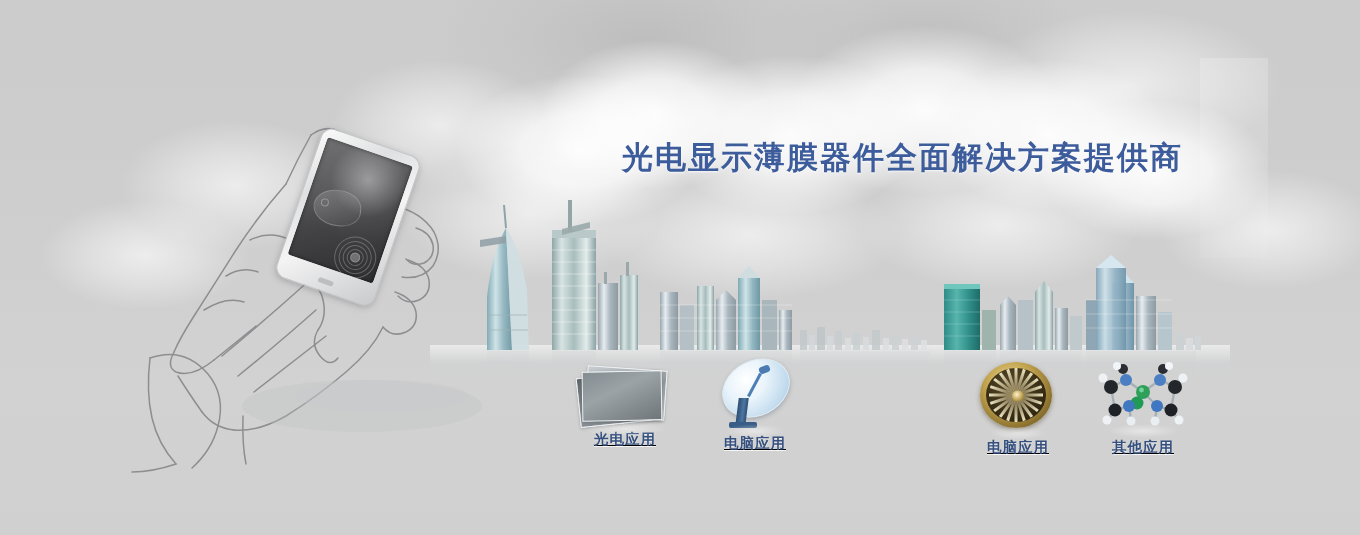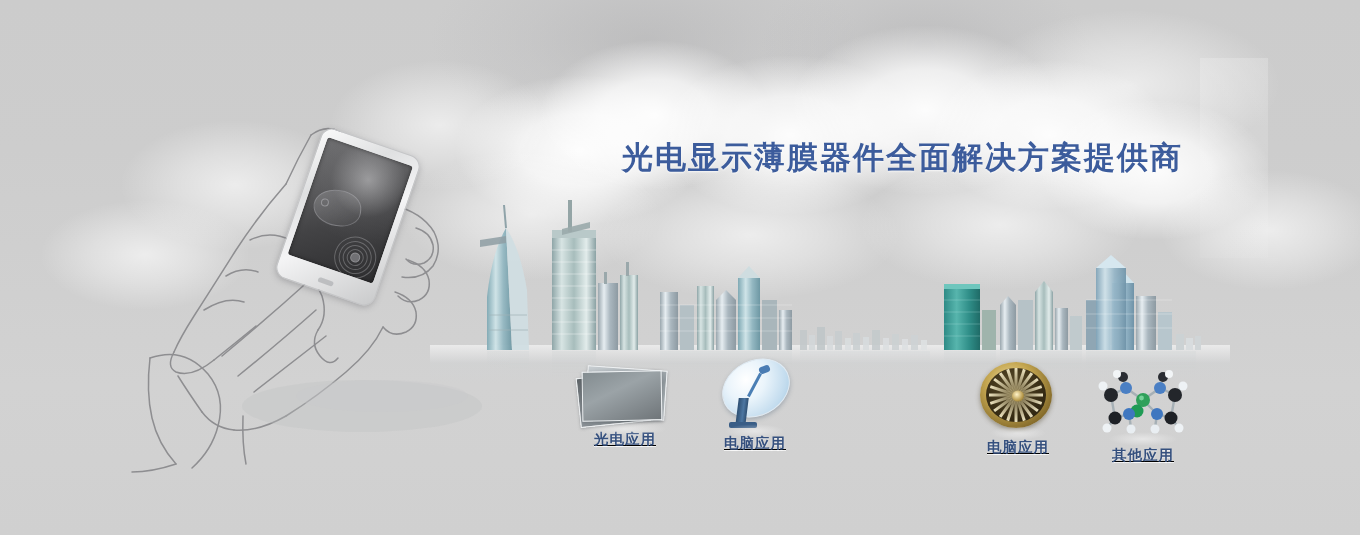--- a/index.html
+++ b/index.html
@@ -515,21 +515,21 @@
             <i style="transform: translate(-50%, -100%) rotate(324deg);"></i>
             <i style="transform: translate(-50%, -100%) rotate(342deg);"></i>
           </div>
         <div class="wheel-hub"></div>
       </div>
       <div class="icon-reflect" style="top:66px;width:56px;"></div>
     </div>
     <div class="app-label">电脑应用</div>
   </div>
 
-  <div class="app-item" style="left:1093px;top:370px;width:100px;">
+  <div class="app-item" style="left:1093px;top:362px;width:100px;">
     <div class="app-icon">
       <svg class="molecule" viewBox="0 0 100 66">
         <g stroke="#a6b0b6" stroke-width="2.4" stroke-linecap="round">
           <line x1="50" y1="30" x2="33" y2="18"></line>
           <line x1="50" y1="30" x2="67" y2="18"></line>
           <line x1="50" y1="30" x2="36" y2="44"></line>
           <line x1="50" y1="30" x2="64" y2="44"></line>
           <line x1="33" y1="18" x2="18" y2="25"></line>
           <line x1="67" y1="18" x2="82" y2="25"></line>
           <line x1="36" y1="44" x2="22" y2="48"></line>

